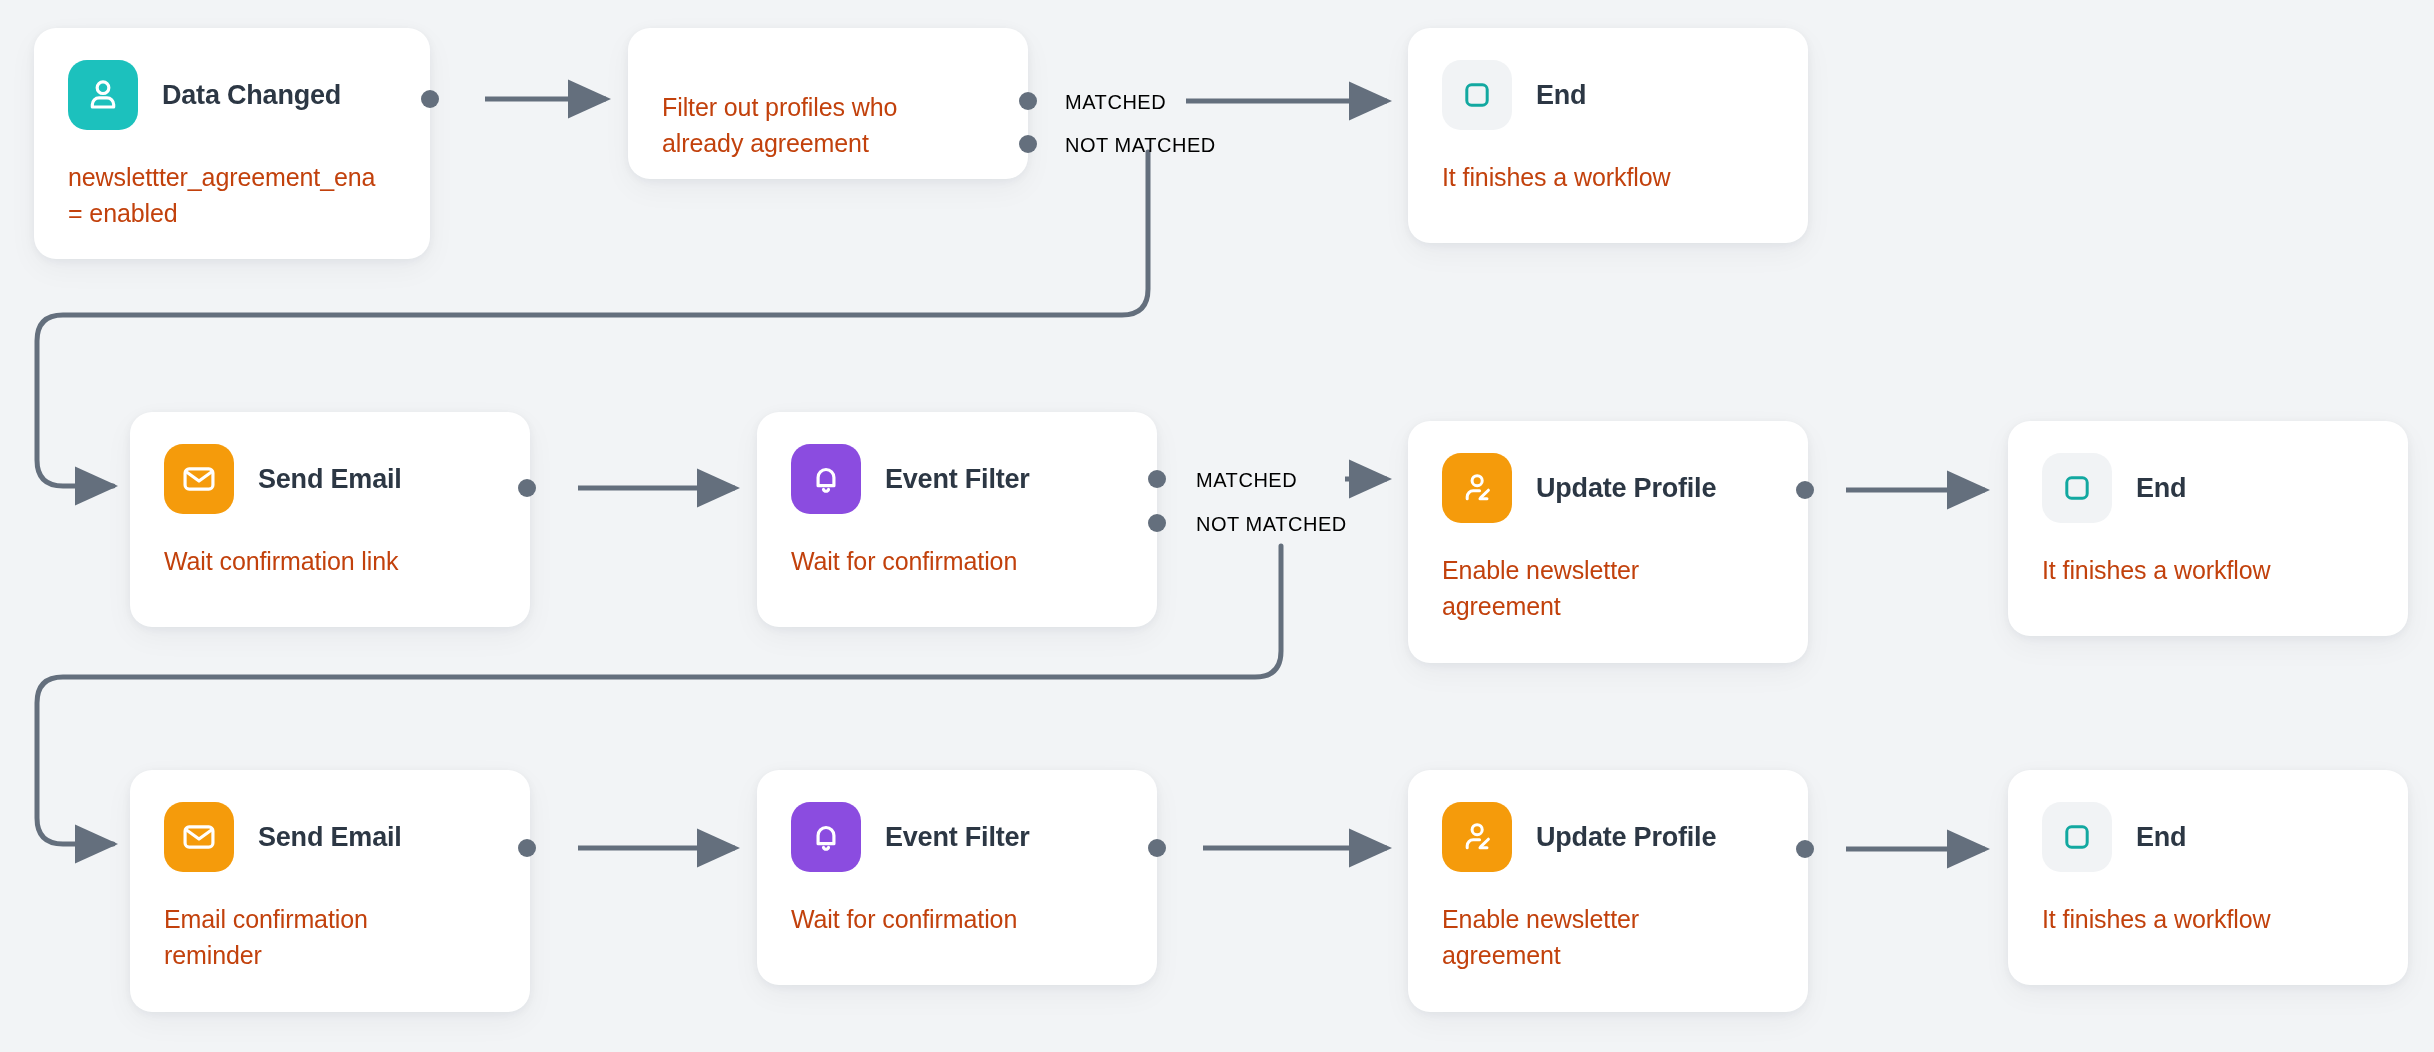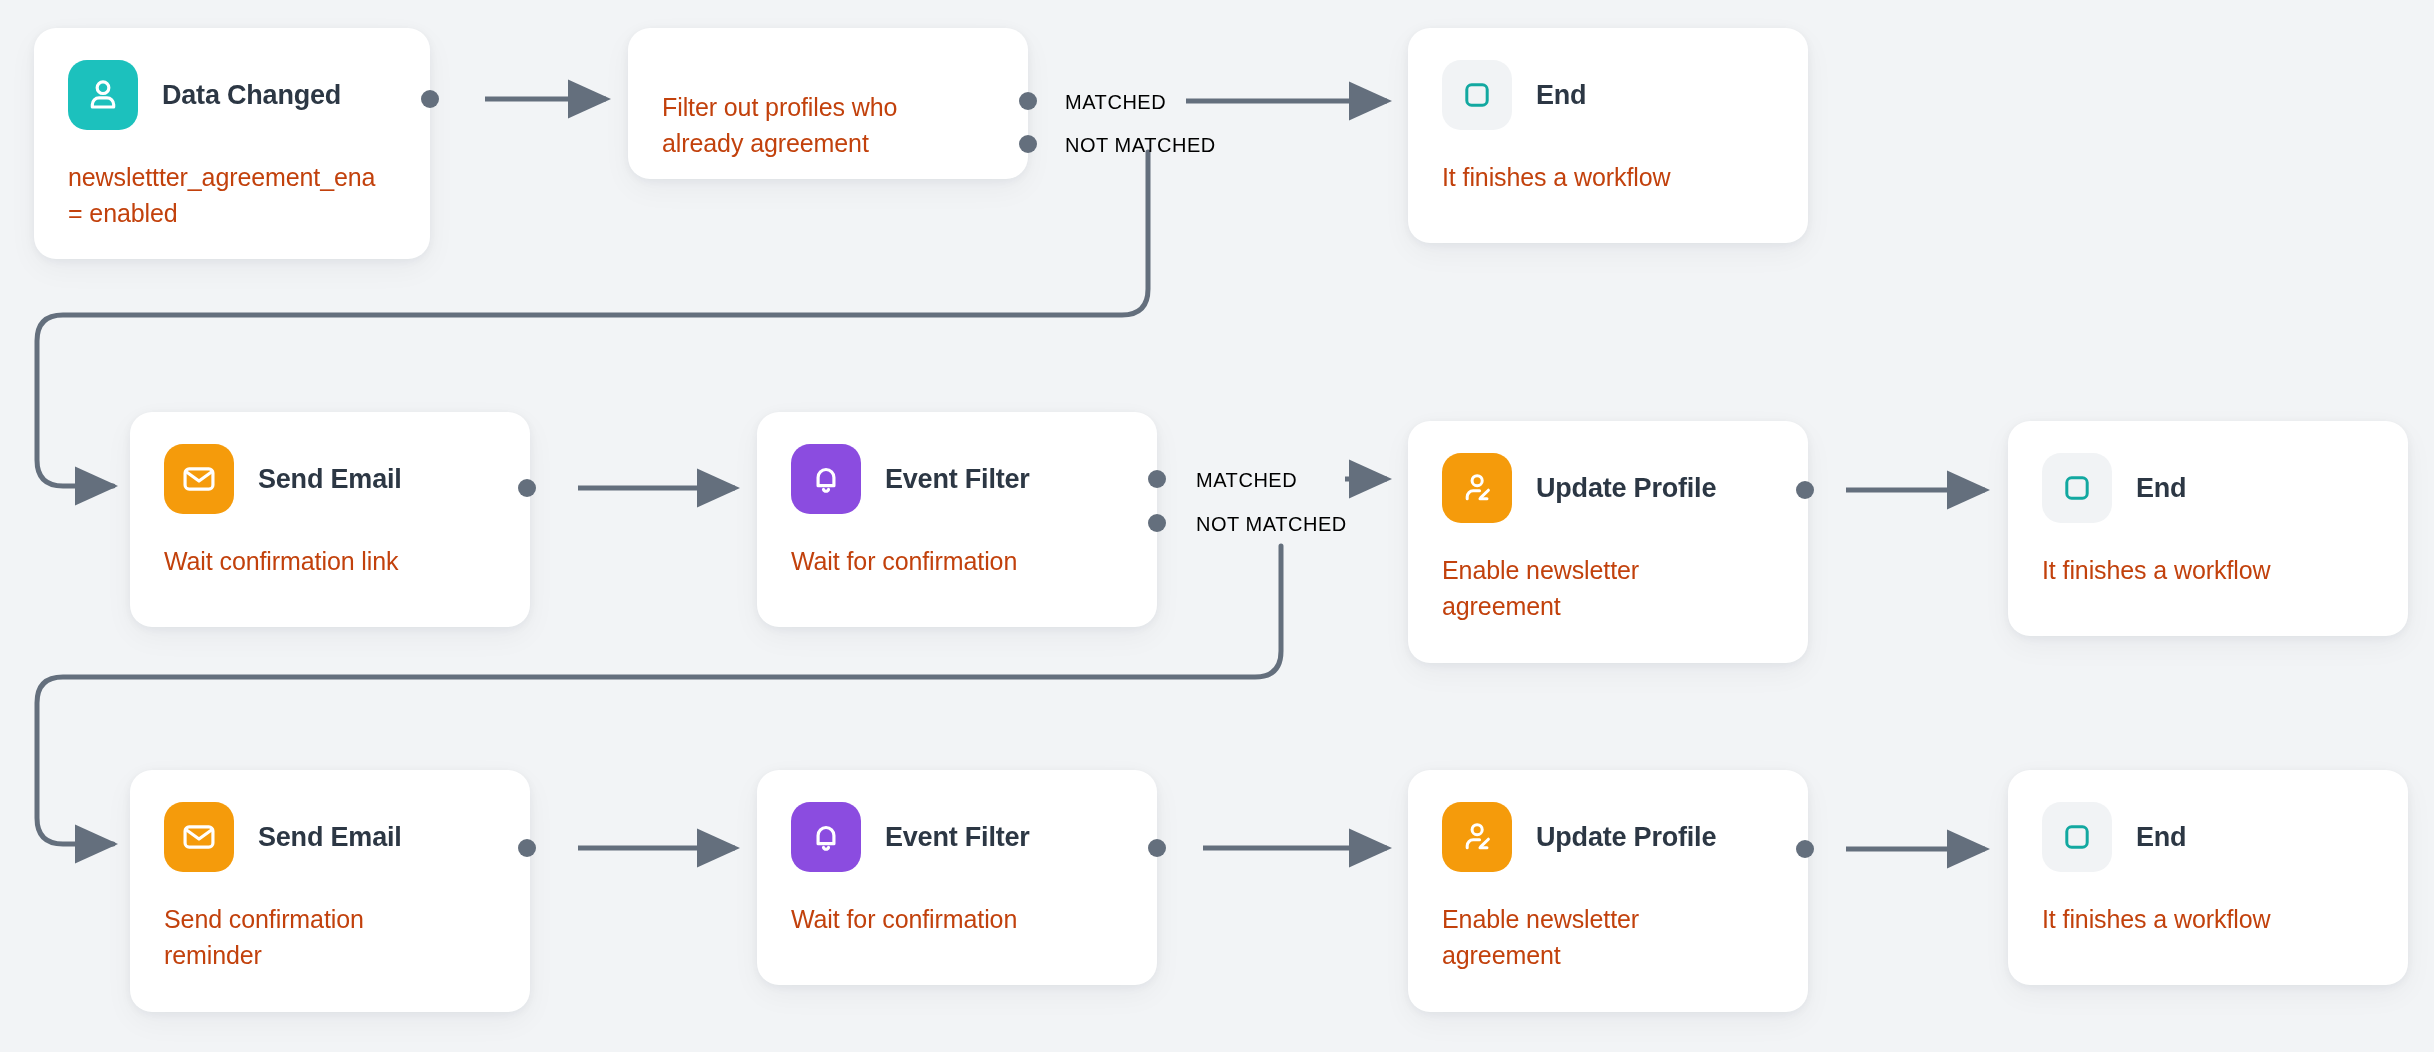--- a/index.html
+++ b/index.html
@@ -229,21 +229,21 @@
   <div class="node" style="left:130px; top:770px; width:400px; height:242px;">
     <div class="node-head">
       <div class="node-icon" style="background:#f59b0b;">
         <svg width="38" height="38" viewBox="0 0 24 24" fill="none" stroke="#ffffff" stroke-width="2" stroke-linecap="round" stroke-linejoin="round">
           <rect x="3.2" y="5.6" width="17.6" height="12.8" rx="2.6"></rect>
           <path d="M3.9 7.4 12 13.3 20.1 7.4"></path>
         </svg>
       </div>
       <div class="node-title">Send Email</div>
     </div>
-    <div class="node-desc" style="white-space:pre-line;">Send confirmation
+    <div class="node-desc" style="white-space:pre-line;">Email confirmation
 reminder</div>
   </div>
   <div class="port" style="left:518px; top:839px;"></div>
 
   <div class="node" style="left:757px; top:770px; width:400px; height:215px;">
     <div class="node-head">
       <div class="node-icon" style="background:#8b4ce0;">
         <svg width="38" height="38" viewBox="0 0 24 24" fill="none" stroke="#ffffff" stroke-width="2" stroke-linecap="round" stroke-linejoin="round">
           <path d="M7 16.2V11a5 5 0 0 1 10 0v5.2z"></path>
           <path d="M10.4 18.6a1.7 1.7 0 0 0 3.2 0"></path>

